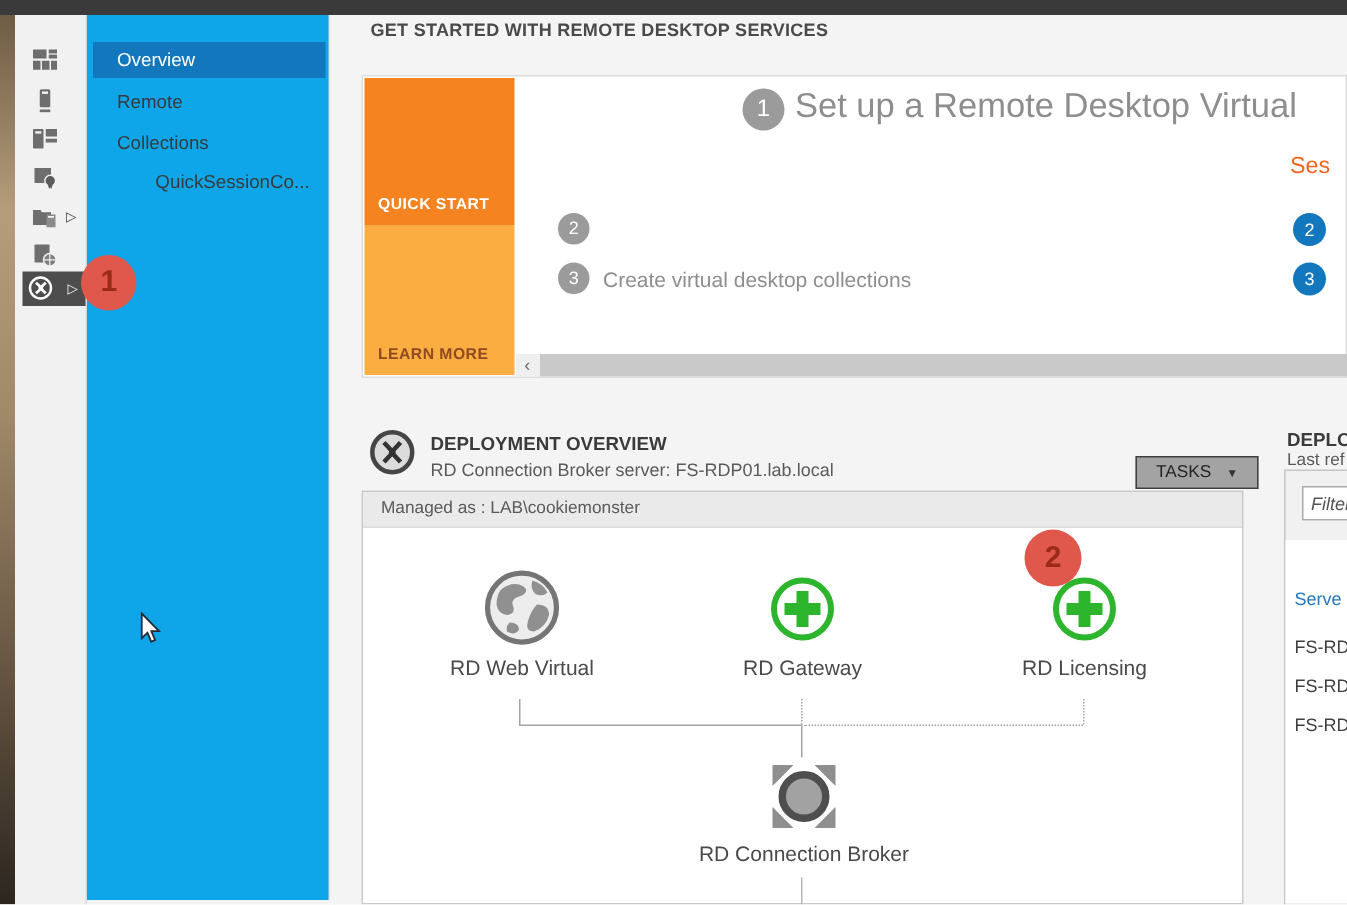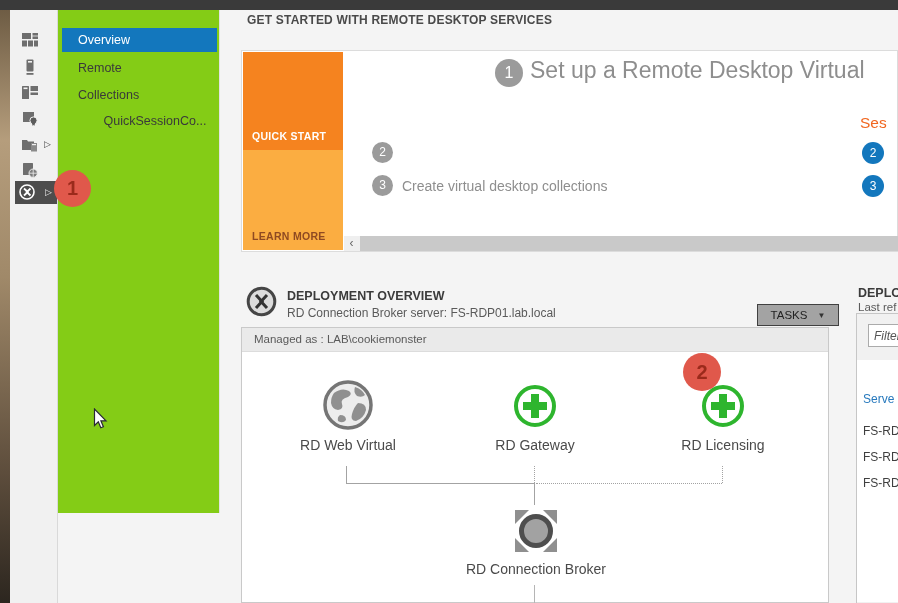--- a/index.html
+++ b/index.html
@@ -7,21 +7,21 @@
           font-family:"Liberation Sans",sans-serif;background:#F4F4F4;}
   .abs{position:absolute;}
   .nowrap{white-space:nowrap;}
   .topbar{left:0;top:0;width:898px;height:10px;background:#3A3A3A;}
   .desktop-strip{left:0;top:10px;width:10px;height:593px;
      background:linear-gradient(#6e5c44 0%,#b59d7c 22%,#a08969 45%,#5d4d3c 78%,#2c261f 100%);}
   .iconbar{left:10px;top:10px;width:47px;height:593px;background:#F1F1F1;border-right:1px solid #D9D9D9;}
   .icon-slot{position:absolute;left:6px;width:28px;height:20px;display:flex;align-items:center;justify-content:center;cursor:pointer;}
   .icon-row-selected{position:absolute;left:5px;top:171px;width:42px;height:23px;background:#4D4D4D;}
   .expander{position:absolute;font-size:9px;color:#444;line-height:9px;}
-  .navpane{left:58px;top:10px;width:161px;height:503px;background:#84cc16;border-right:1px solid #E2E2E2;}
+  .navpane{left:58px;top:10px;width:161px;height:590px;background:#0ea5e9;border-right:1px solid #E2E2E2;}
   .nav-item{position:absolute;left:4px;width:155px;height:24px;line-height:24px;
             font-size:12.5px;color:#3A3A3A;padding-left:16px;box-sizing:border-box;cursor:pointer;}
   .nav-item.selected{background:#1377BD;color:#fff;}
   .nav-item.indented{padding-left:31px;text-align:center;}
   .content-bg{left:220px;top:10px;width:678px;height:593px;background:#F4F4F4;}
   .section-title{font-size:12px;font-weight:bold;color:#4A4A4A;letter-spacing:.2px;}
   .gs-panel{left:241px;top:50px;width:657px;height:202px;background:#fff;border:1px solid #DCDCDC;box-sizing:border-box;}
   .qs-box{left:243px;top:52px;width:100px;height:98px;background:#F5831F;cursor:pointer;}
   .lm-box{left:243px;top:150px;width:100px;height:100px;background:#FBAD41;cursor:pointer;}
   .qs-label{position:absolute;left:9px;bottom:8px;font-size:10.5px;font-weight:bold;color:#fff;letter-spacing:.3px;}
@@ -160,21 +160,21 @@
     <span class="qs-label">QUICK START</span>
   </div>
 
   <div class="abs circle gray-c step1-circle">1</div>
   <div class="abs step1-title nowrap">Set up a Remote Desktop Virtual</div>
 
   <div class="abs circle gray-c small-c" style="left:372px;top:142px">2</div>
   <div class="abs circle gray-c small-c" style="left:372px;top:175px">3</div>
   <div class="abs step-text nowrap" style="left:402px;top:178px">Create virtual desktop collections</div>
 
-  <div class="abs col-title nowrap" style="left:860px;top:114px">Ses</div>
+  <div class="abs col-title nowrap" style="left:860px;top:102px">Ses</div>
   <div class="abs circle blue-c blue-small" style="left:862px;top:142px">2</div>
   <div class="abs circle blue-c blue-small" style="left:862px;top:175px">3</div>
 
   <div class="abs hscroll">
     <div class="arrow">‹</div>
     <div class="thumb"></div>
   </div>
 
   <svg class="abs" style="left:246px;top:286px" width="31" height="31" viewBox="0 0 31 31">
     <circle cx="15.5" cy="15.5" r="13.3" fill="#DCDCDC" stroke="#454545" stroke-width="3"></circle>

